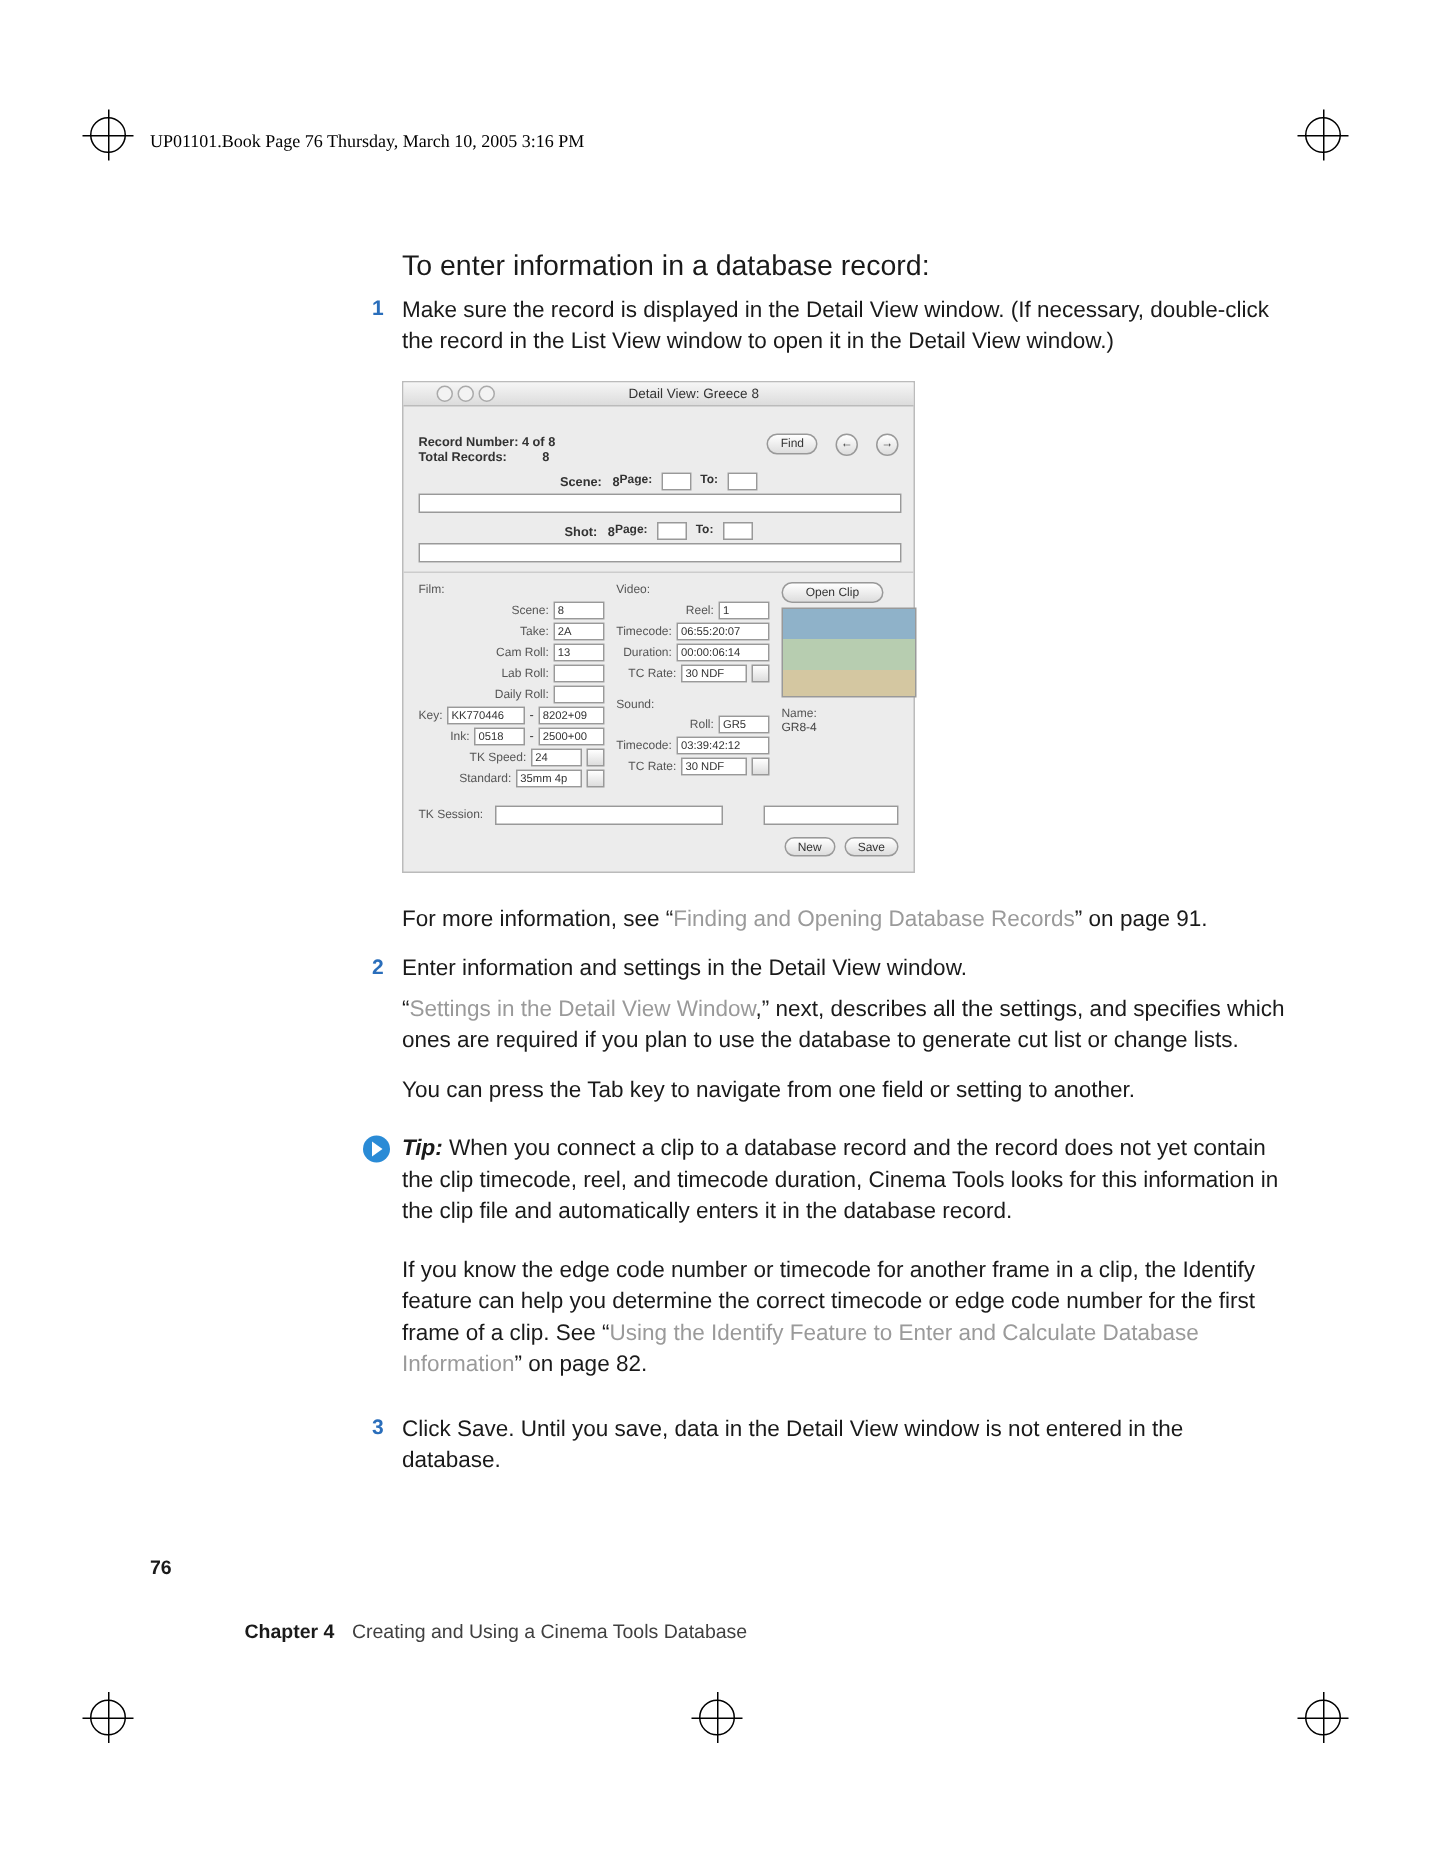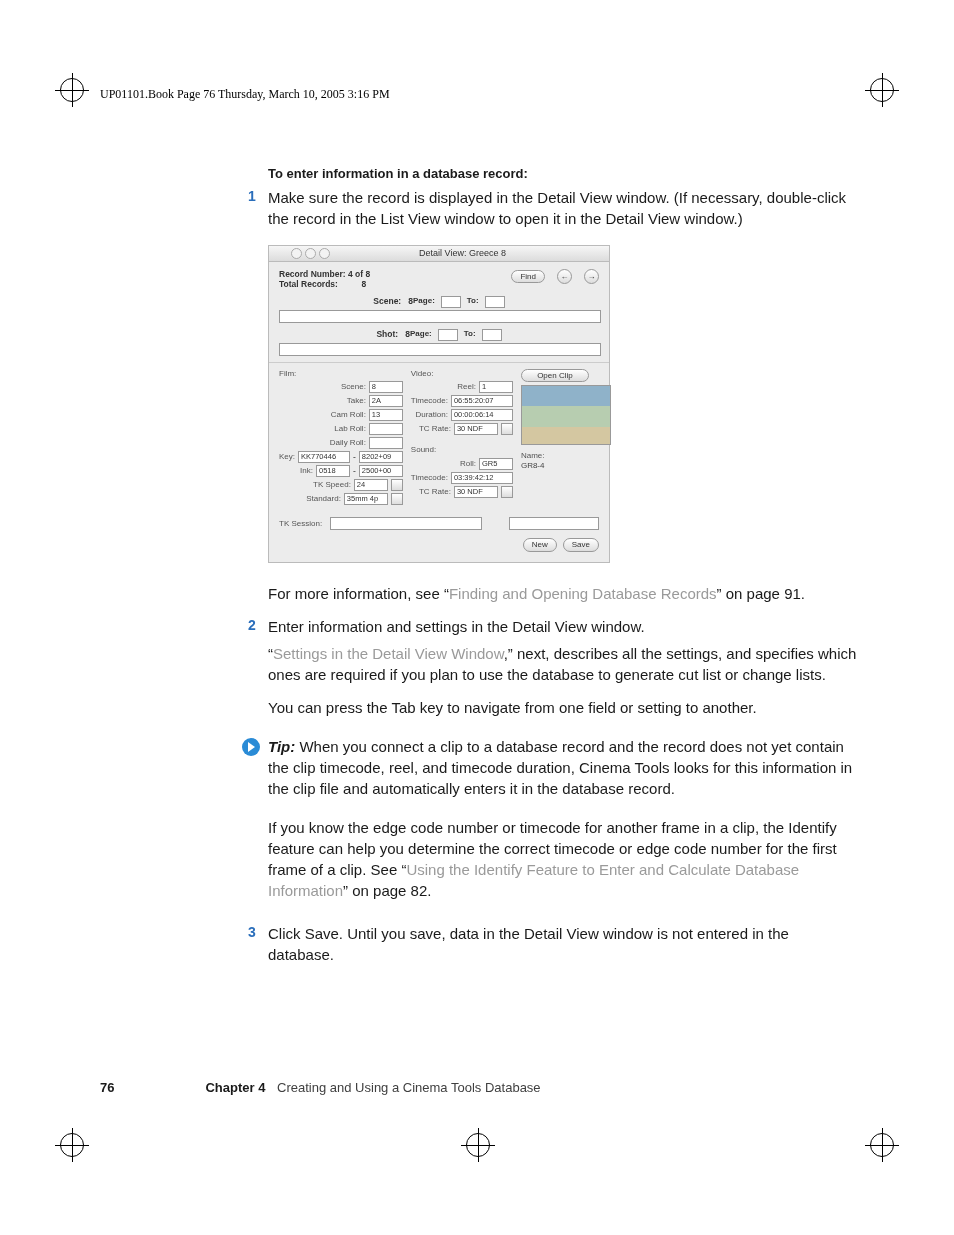--- a/index.html
+++ b/index.html
@@ -59,22 +59,22 @@
     line-height: 1.4;
   }
   h2.section-title {
     color: #2a6ebb;
     font-weight: 500;
     font-size: 20px;
     margin: 0 0 6px 0;
     font-family: "Myriad Pro","Lucida Grande",Arial,sans-serif;
   }
   .intro-bold {
-    font-weight: 700;
-    font-size: 13px;
+    font-weight: 400;
+    font-size: 19px;
     margin: 0 0 4px 0;
   }
   ol.steps {
     list-style: none;
     padding: 0;
     margin: 0;
   }
   ol.steps > li {
     position: relative;
     padding-left: 0;
@@ -130,21 +130,21 @@
     background: linear-gradient(#f6f6f6,#dcdcdc);
     border-bottom: 1px solid #bbb;
     padding: 2px 22px;
     display: flex;
     align-items: center;
     justify-content: flex-end;
   }
   .tb-dots { display:flex; gap:3px; margin-right:8px;}
   .tb-dot { width:9px;height:9px;border-radius:50%;border:1px solid #aaa;background:#f3f3f3;}
   .dv-title { flex:1; text-align:center; font-size:9px; color:#333;}
-  .dv-body { padding:7px 10px 10px 10px; }
+  .dv-body { padding:18px 10px 10px 10px; }
   .dv-toprow { display:flex; justify-content:space-between; align-items:flex-start; }
   .dv-records { font-size:8.5px; font-weight:700; }
   .dv-records .sub { font-weight:700; display:block;}
   .dv-find { display:flex; align-items:center; gap:12px;}
   .pill-btn {
     border:1px solid #999; border-radius:8px;
     background:linear-gradient(#fff,#ddd);
     padding:1px 8px; font-size:8px;
   }
   .circ-btn {
@@ -184,20 +184,21 @@
 
   .footer {
     position: absolute;
     bottom: 140px;
     left: 100px;
     width: 760px;
     font-size: 13px;
     display: flex;
     align-items: baseline;
     gap: 28px;
+    flex-direction: column;
   }
   .footer .pg { font-weight:700; font-size:13px; margin-left:0;}
   .footer .chap { font-weight:700; margin-left:63px;}
   .footer .chaptitle { color:#404040; font-weight:400; margin-left:8px;}
 </style>
 </head>
 <body>
 
 <div class="page">
 

